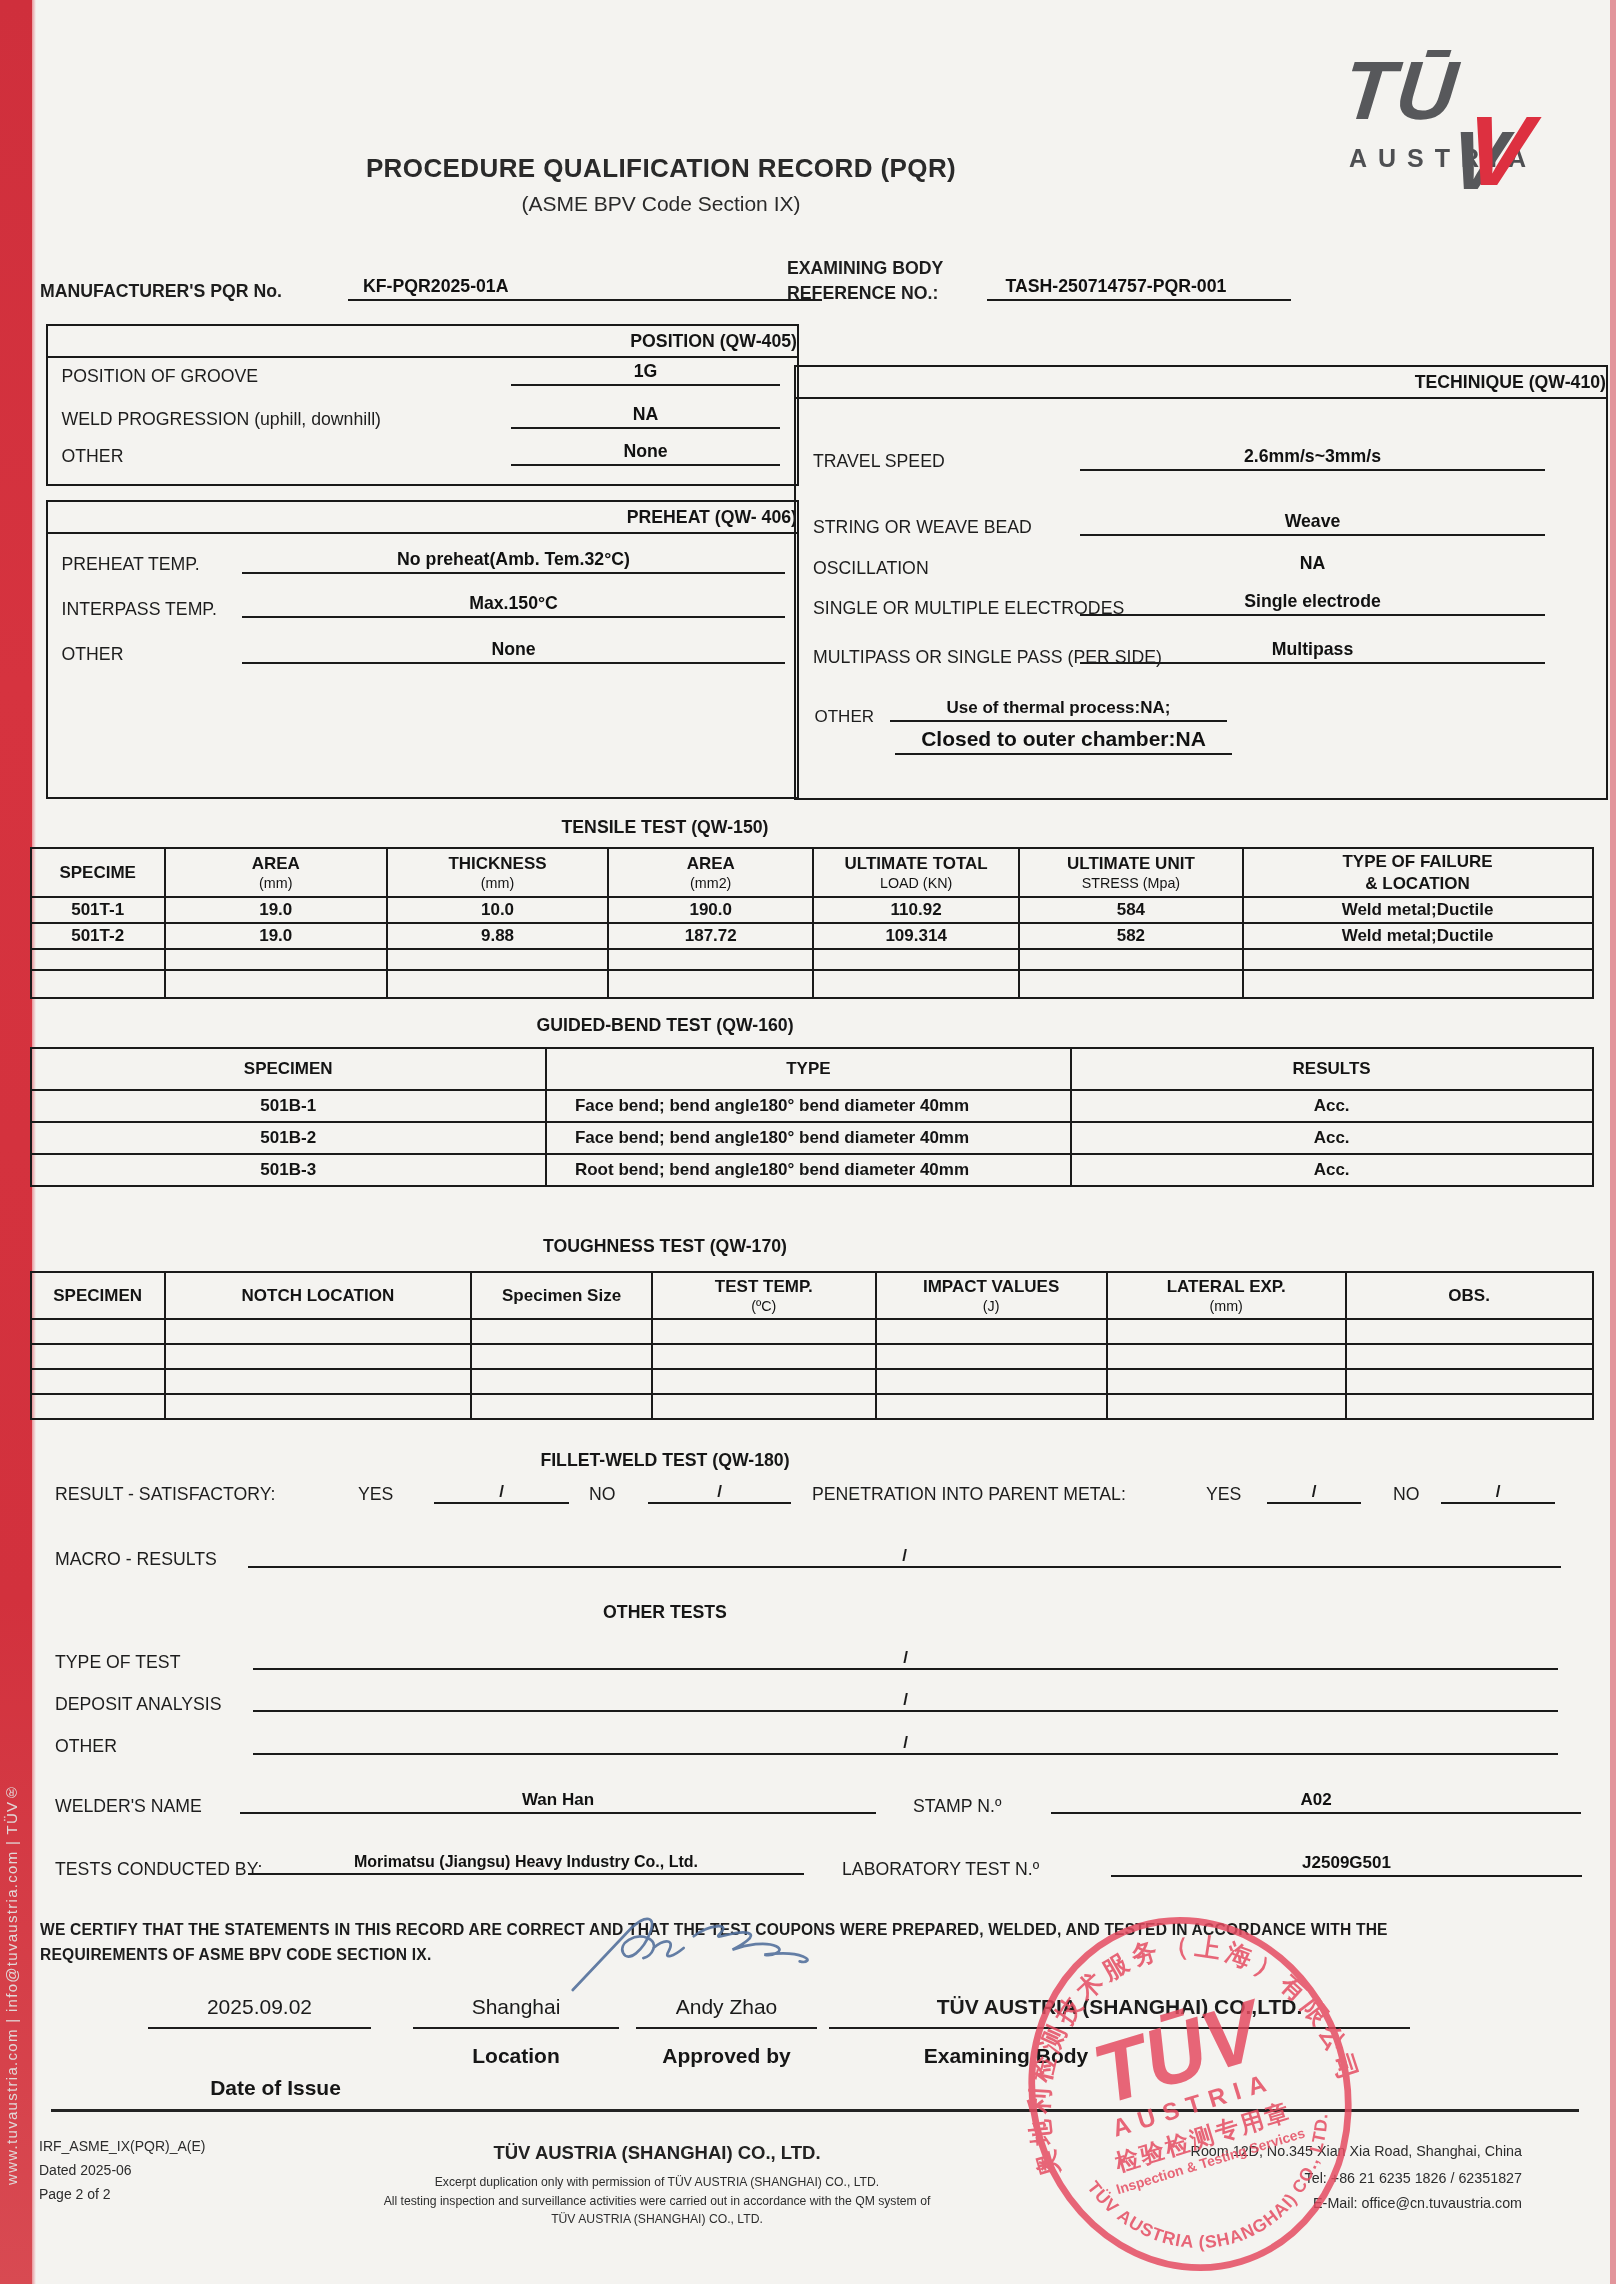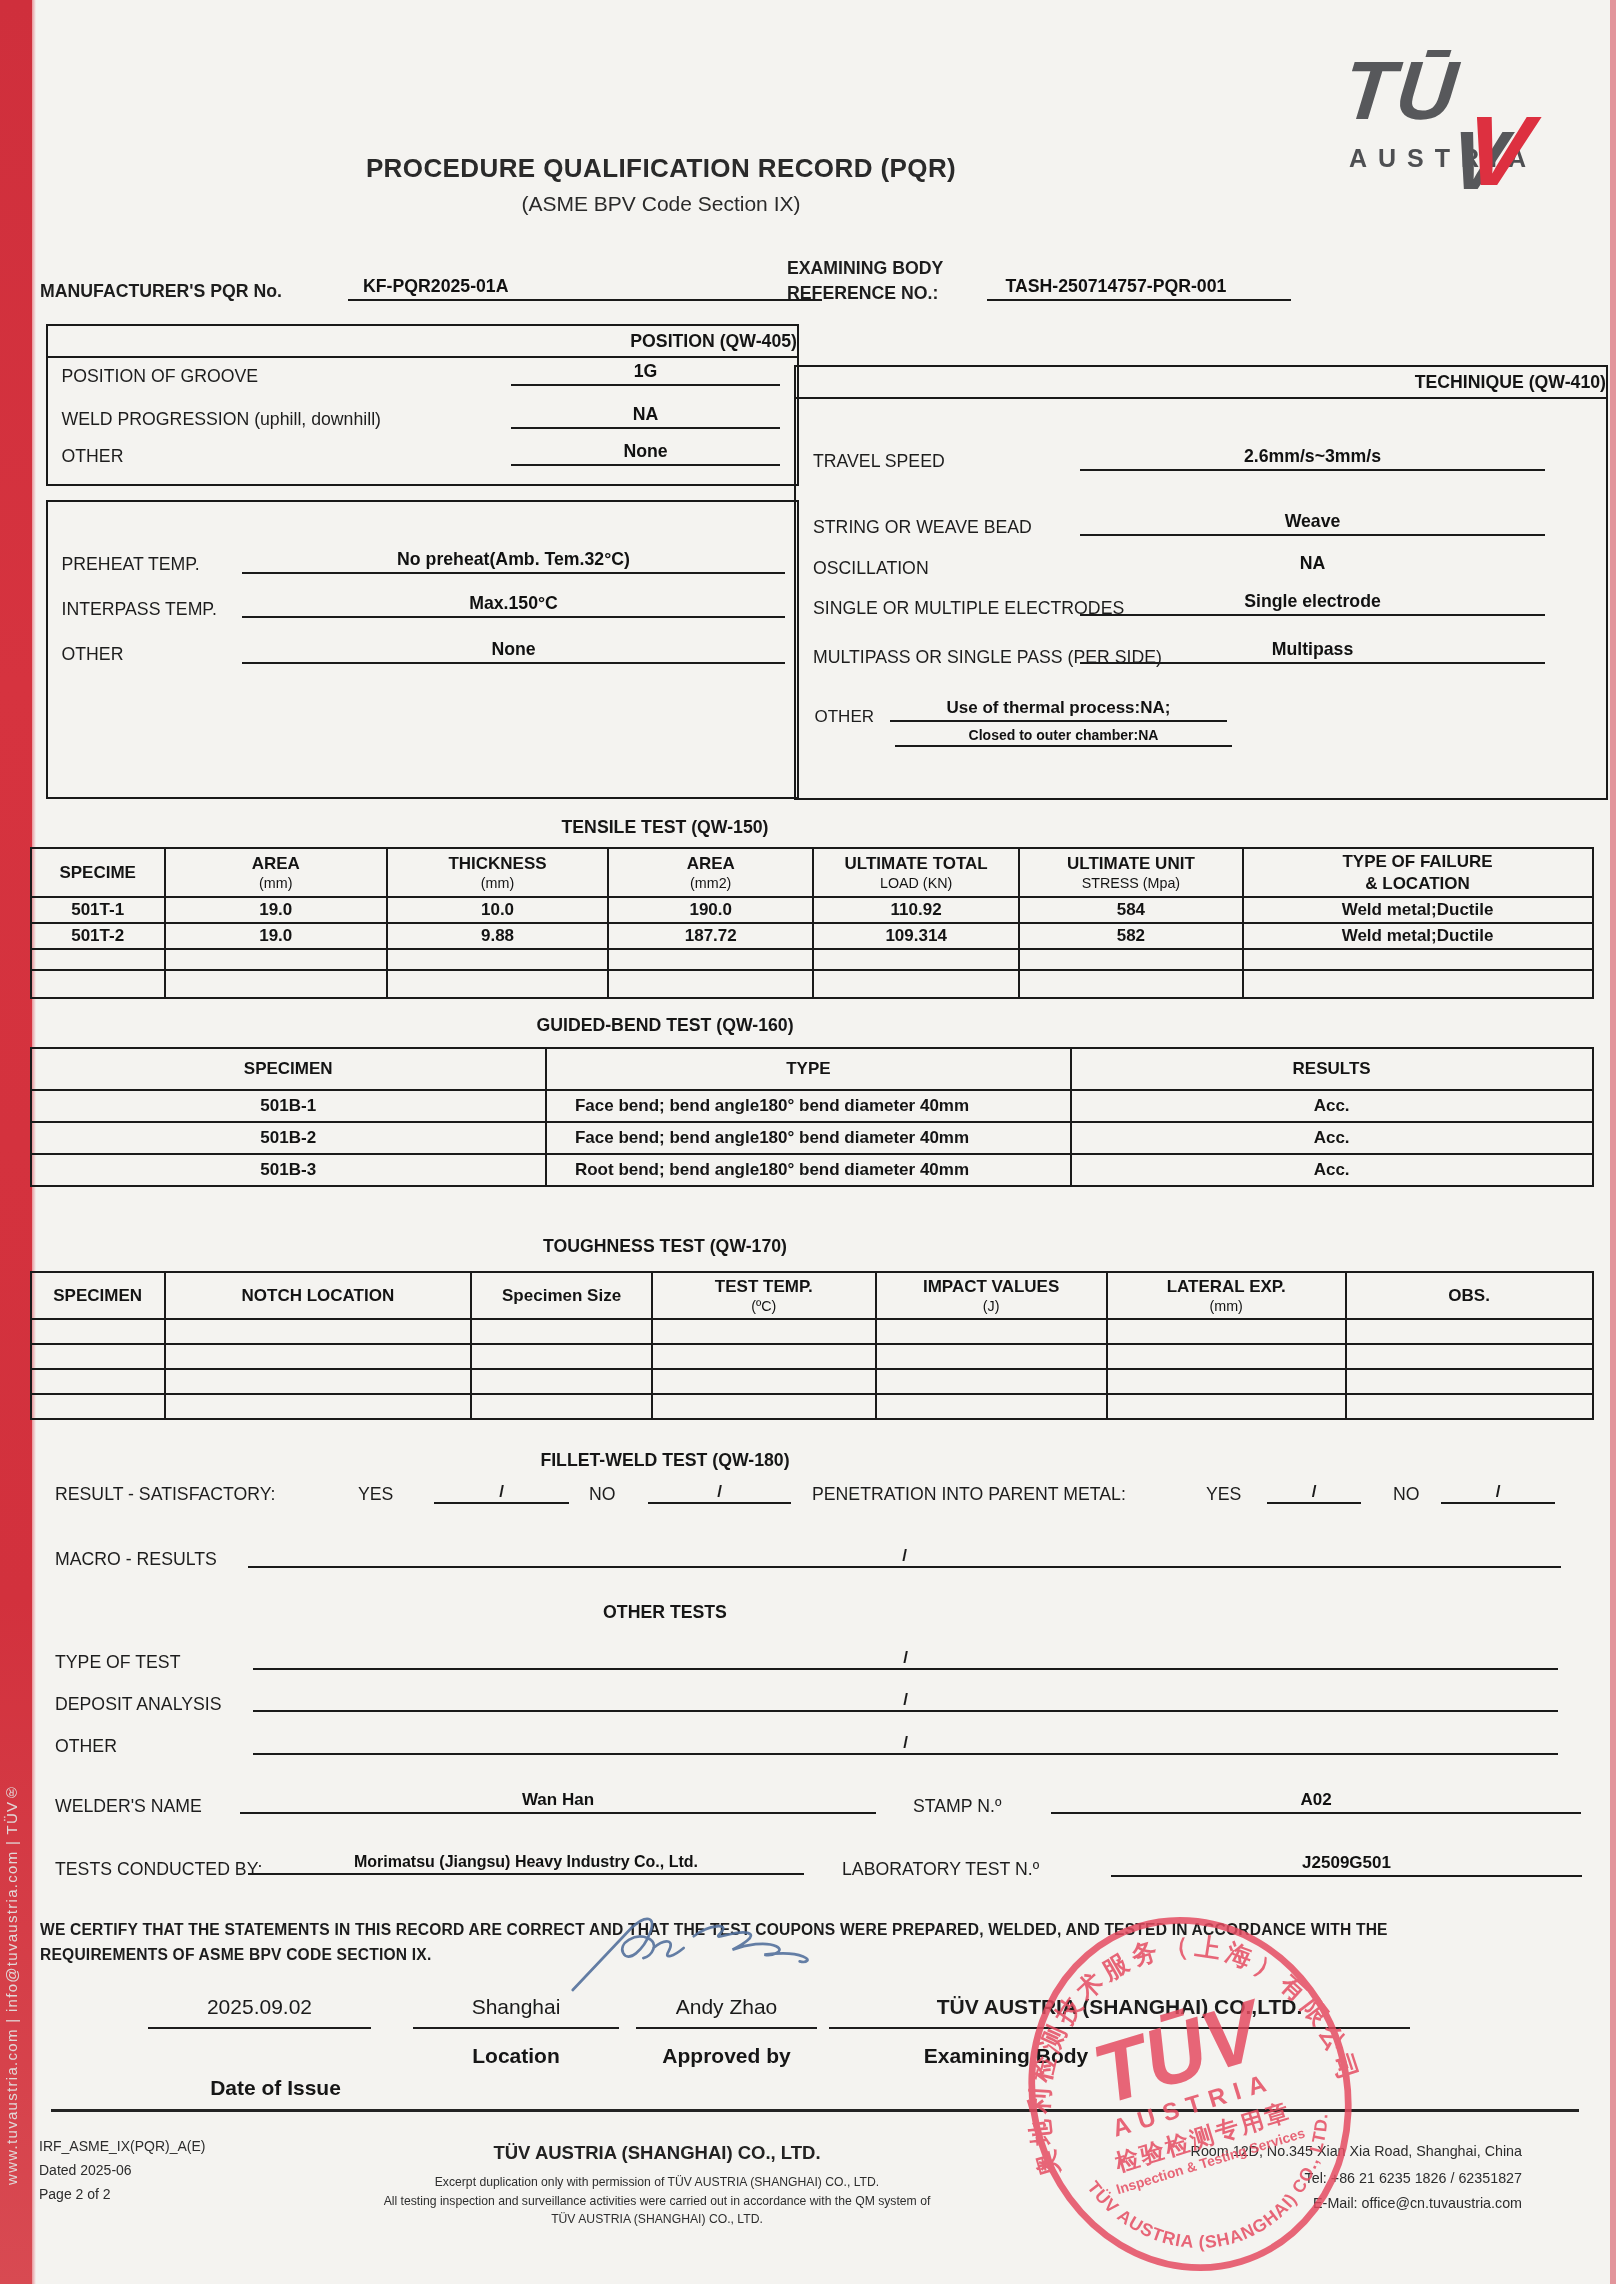--- a/index.html
+++ b/index.html
@@ -88,20 +88,21 @@
     <div class="box-title">POSITION (QW-405)</div>
     <div class="abs lbl" style="left:13.5px;top:40px;">POSITION OF GROOVE</div>
     <div class="abs uline" style="left:463px;top:37px;width:269px;"><span class="val">1G</span></div>
     <div class="abs lbl" style="left:13.5px;top:83px;">WELD PROGRESSION (uphill, downhill)</div>
     <div class="abs uline" style="left:463px;top:80px;width:269px;"><span class="val">NA</span></div>
     <div class="abs lbl" style="left:13.5px;top:120px;">OTHER</div>
     <div class="abs uline" style="left:463px;top:117px;width:269px;"><span class="val">None</span></div>
   </div>
 
   <div class="box" style="left:46px;top:500px;width:749px;height:295px;">
+    <div class="box-title">PREHEAT (QW- 406)</div>
     <div class="abs lbl" style="left:13.5px;top:52px;">PREHEAT TEMP.</div>
     <div class="abs uline" style="left:194px;top:49px;width:543px;"><span class="val">No preheat(Amb. Tem.32°C)</span></div>
     <div class="abs lbl" style="left:13.5px;top:97px;">INTERPASS TEMP.</div>
     <div class="abs uline" style="left:194px;top:93px;width:543px;"><span class="val">Max.150°C</span></div>
     <div class="abs lbl" style="left:13.5px;top:142px;">OTHER</div>
     <div class="abs uline" style="left:194px;top:139px;width:543px;"><span class="val">None</span></div>
   </div>
 
   <div class="box" style="left:794px;top:365px;width:810px;height:431px;">
     <div class="box-title">TECHINIQUE (QW-410)</div>
@@ -110,21 +111,21 @@
     <div class="abs lbl" style="left:17px;top:150px;">STRING OR WEAVE BEAD</div>
     <div class="abs uline" style="left:284px;top:146px;width:465px;"><span class="val">Weave</span></div>
     <div class="abs lbl" style="left:17px;top:191px;">OSCILLATION</div>
     <div class="abs" style="left:284px;top:186px;width:465px;text-align:center;"><span class="val">NA</span></div>
     <div class="abs lbl" style="left:17px;top:231px;">SINGLE OR MULTIPLE ELECTRODES</div>
     <div class="abs uline" style="left:284px;top:226px;width:465px;"><span class="val">Single electrode</span></div>
     <div class="abs lbl" style="left:17px;top:280px;">MULTIPASS OR SINGLE PASS (PER SIDE)</div>
     <div class="abs uline" style="left:284px;top:274px;width:465px;"><span class="val">Multipass</span></div>
     <div class="abs lbl-sm" style="left:18.5px;top:340px;">OTHER</div>
     <div class="abs uline" style="left:94px;top:333px;width:337px;"><span class="val" style="font-size:17px;">Use of  thermal process:NA;</span></div>
-    <div class="abs uline" style="left:99px;top:362px;width:337px;"><span class="val" style="font-size:14px;">Closed to outer chamber:NA</span></div>
+    <div class="abs uline" style="left:99px;top:362px;width:337px;"><span class="val" style="font-size:21px;">Closed to outer chamber:NA</span></div>
   </div>
 
   <div class="abs sec-title" style="top:817px;">TENSILE TEST (QW-150)</div>
   <table style="left:29.5px;top:847px;width:1564px;">
     <colgroup>
         <col style="width:8.6%">
         <col style="width:14.2%">
         <col style="width:14.2%">
         <col style="width:13.1%">
         <col style="width:13.2%">

